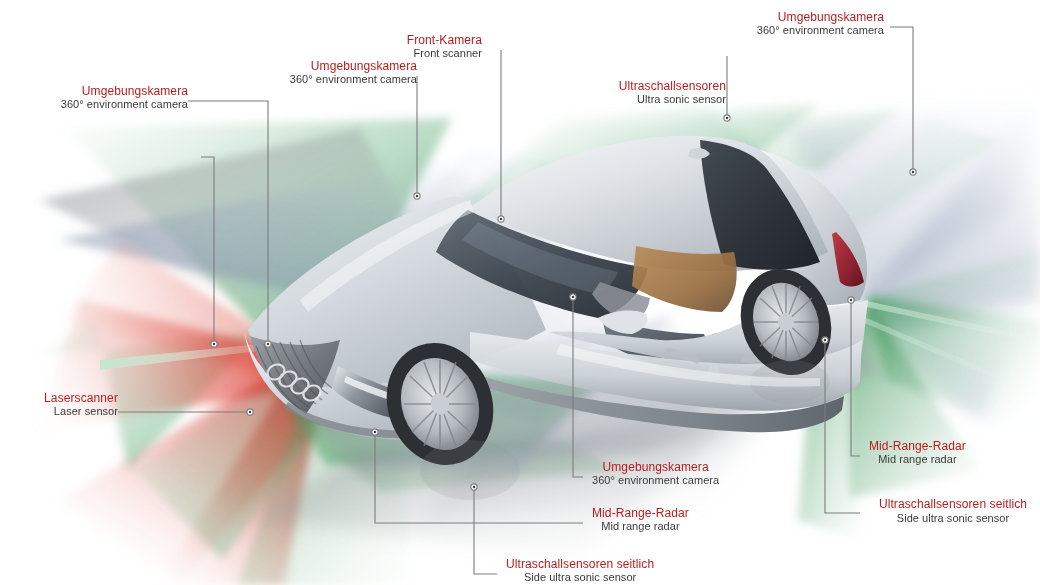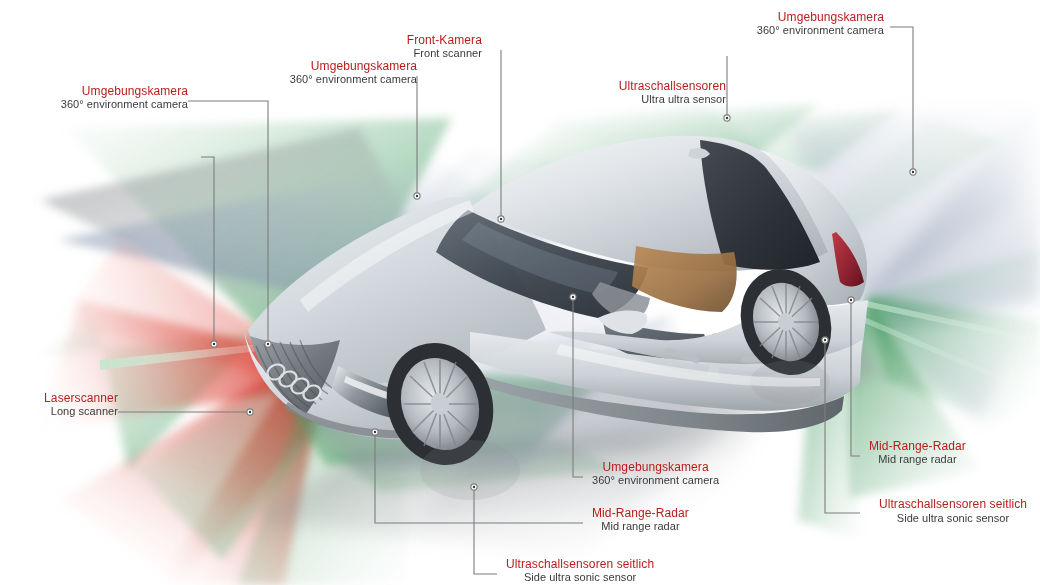--- a/index.html
+++ b/index.html
@@ -448,32 +448,32 @@
     <div class="en">360° environment camera</div>
   </div>
 
   <div class="callout right-align" style="left:322px; top:34px; width:160px;">
     <div class="de">Front-Kamera</div>
     <div class="en">Front scanner</div>
   </div>
 
   <div class="callout right-align" style="left:551px; top:40px; width:175px;margin-top:40px;">
     <div class="de">Ultraschallsensoren</div>
-    <div class="en">Ultra ultra sensor</div>
+    <div class="en">Ultra sonic sensor</div>
   </div>
 
   <div class="callout right-align" style="left:696px; top:11px; width:188px;">
     <div class="de">Umgebungskamera</div>
     <div class="en">360° environment camera</div>
   </div>
 
 
   <div class="callout right-align" style="left:0; top:392px; width:118px;text-align:right;">
     <div class="de">Laserscanner</div>
-    <div class="en">Long scanner</div>
+    <div class="en">Laser sensor</div>
   </div>
 
   <div class="callout left-align" style="left:592px; top:461px;">
     <div class="de">Umgebungskamera</div>
     <div class="en">360° environment camera</div>
   </div>
 
   <div class="callout left-align" style="left:592px; top:507px;">
     <div class="de">Mid-Range-Radar</div>
     <div class="en">Mid range radar</div>

